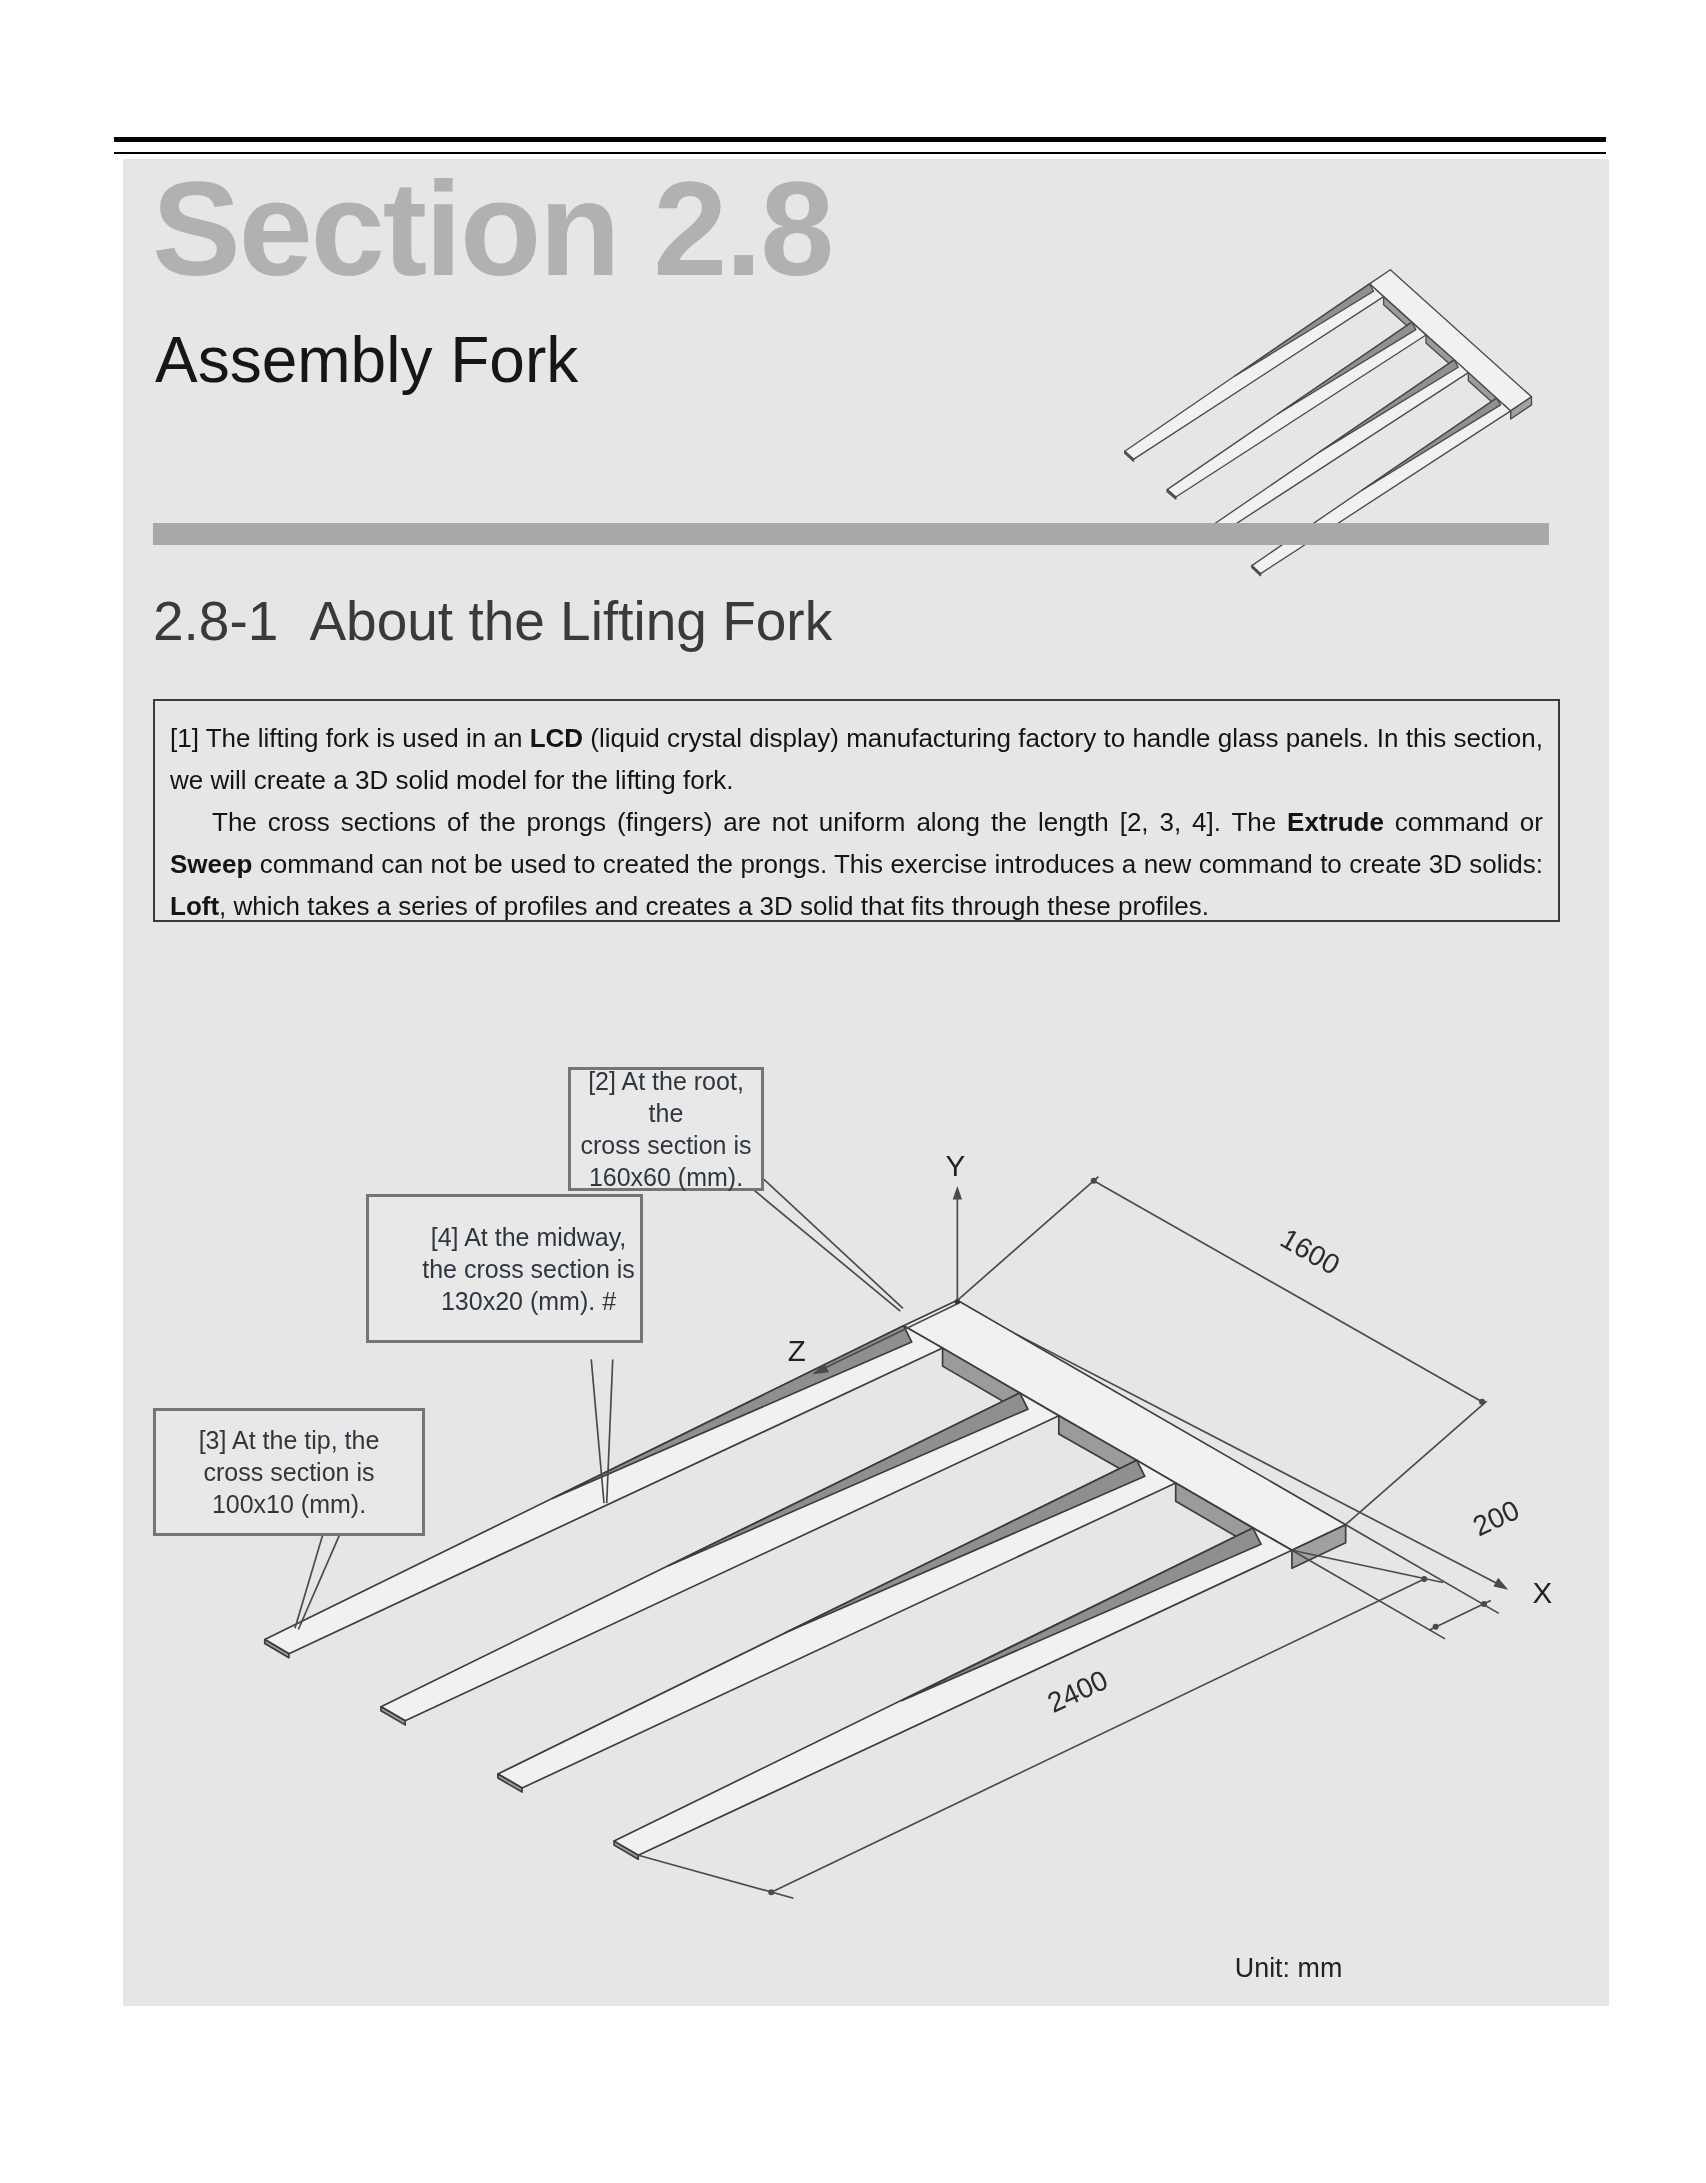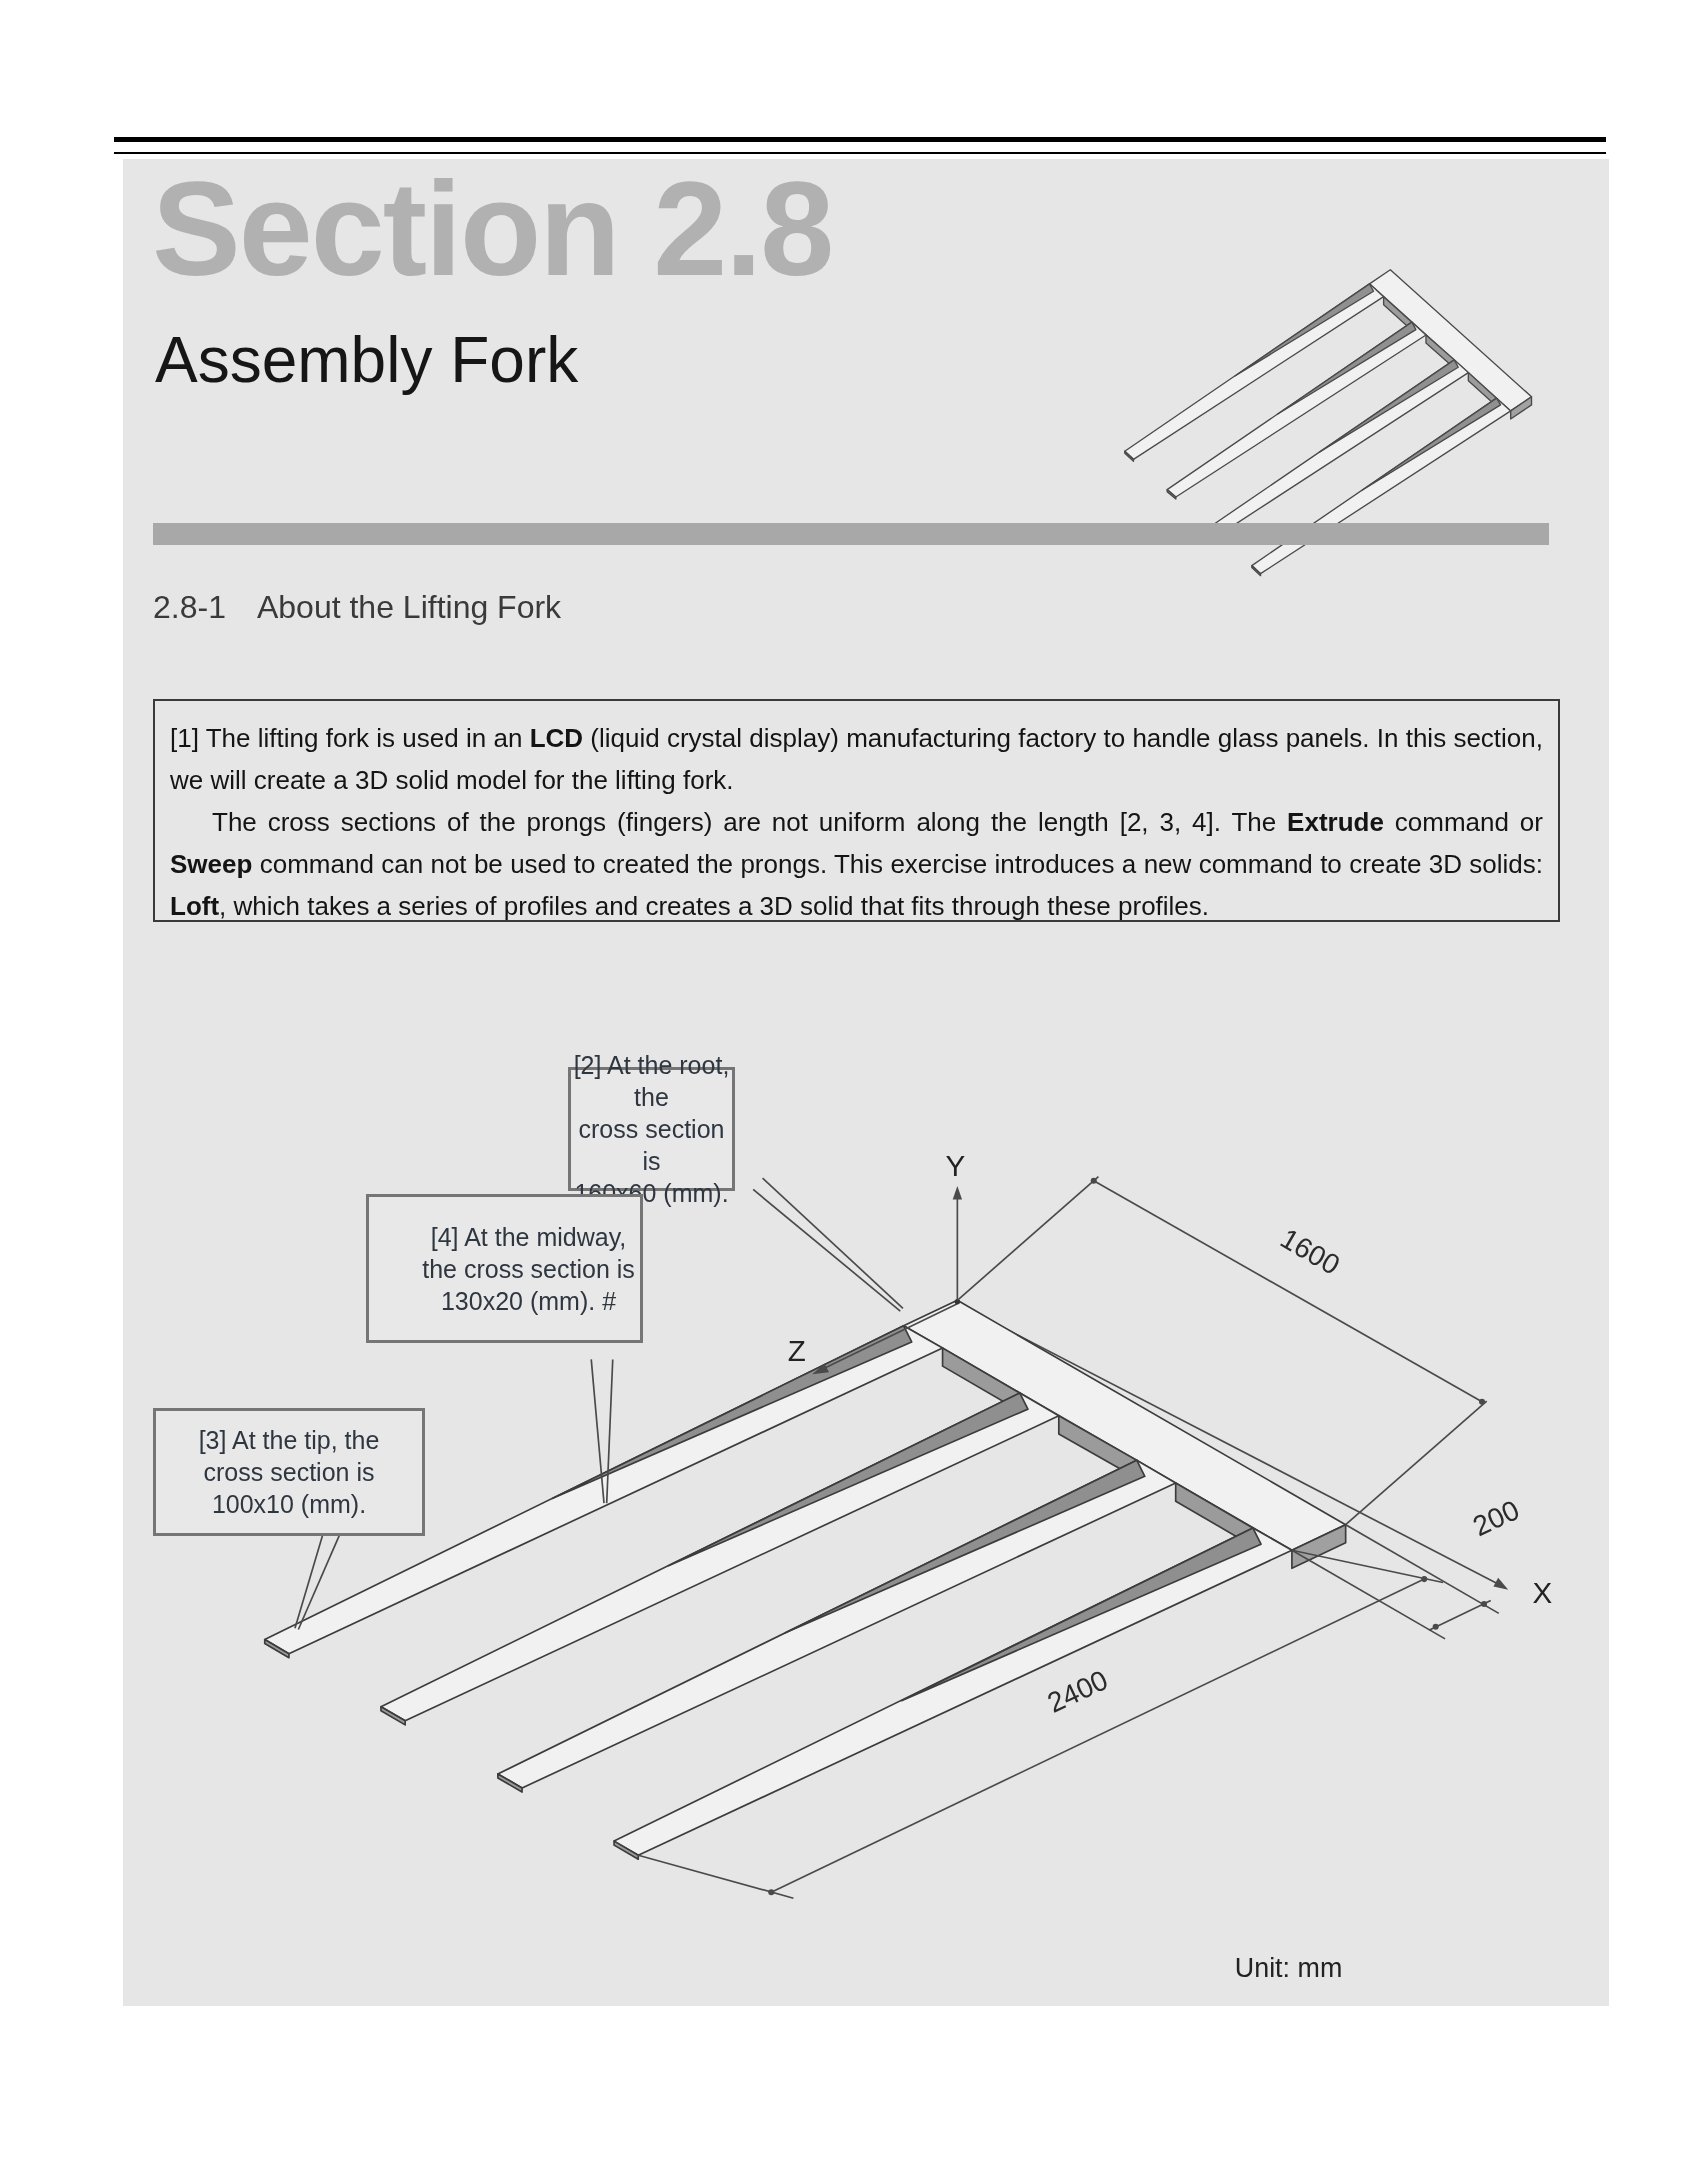--- a/index.html
+++ b/index.html
@@ -12,39 +12,39 @@
   .page-number{font-style:normal;margin-left:42px;font-size:31px;}
   .header-rule{position:absolute;left:114px;top:137px;width:1492px;height:10px;
                border-top:5.4px solid #000;border-bottom:2.7px solid #000;}
   
   .content-block{position:absolute;left:123px;top:159px;width:1486px;height:1847px;background:#e6e6e6;}
   .big-title{position:absolute;left:29px;top:4px;font-size:133px;line-height:1;font-weight:700;
              letter-spacing:-2px;color:#b1b1b1;}
   .subtitle{position:absolute;left:32px;top:169px;font-size:64px;line-height:1;color:#161616;}
   .clipart{position:absolute;left:952px;top:32px;width:511px;height:417px;}
   .divider-bar{position:absolute;left:30px;top:364px;width:1396px;height:22px;background:#a8a8a8;}
-  .subsection-heading{position:absolute;left:30px;top:430px;font-size:32px;color:#3a3a3a;}
+  .subsection-heading{position:absolute;left:30px;top:430px;font-size:55px;color:#3a3a3a;}
   .subsection-heading .num{margin-right:31px;}
   
   .intro-box{position:absolute;left:30px;top:540px;width:1407px;height:223px;box-sizing:border-box;
              border:2.7px solid #3a3a3a;background:#e6e6e6;padding:16px 15px 0 15px;}
   .intro-box p{margin:0;font-size:26px;line-height:42px;text-align:justify;color:#141414;}
   .intro-box p.indent{text-indent:42px;}
   .intro-box b{font-weight:700;}
   
   .diagram{position:absolute;left:0;top:879px;width:1486px;height:968px;}
   .diagram svg{position:absolute;left:0;top:0;}
   svg text{font-family:"Liberation Sans",sans-serif;}
   .dim-label{font-size:42px;fill:#2b2b2b;}
   .axis-label{font-size:44px;fill:#222;}
   .unit-label{font-size:40px;fill:#222;}
   .callout{position:absolute;box-sizing:border-box;background:#e8e8e8;border:3.4px solid #757575;
            display:flex;flex-direction:column;justify-content:center;align-items:center;
            font-size:25px;line-height:32px;color:#2e3640;text-align:center;}
-  .c2{left:445px;top:29px;width:167px;height:124px;}
+  .c2{left:445px;top:29px;width:196px;height:124px;}
   .c4{left:243px;top:156px;width:277px;height:149px;padding-left:48px;}
   .c3{left:30px;top:370px;width:272px;height:128px;}
 </style>
 </head>
 <body>
 
 <div class="page">
 
   <div class="header-rule"></div>
 

